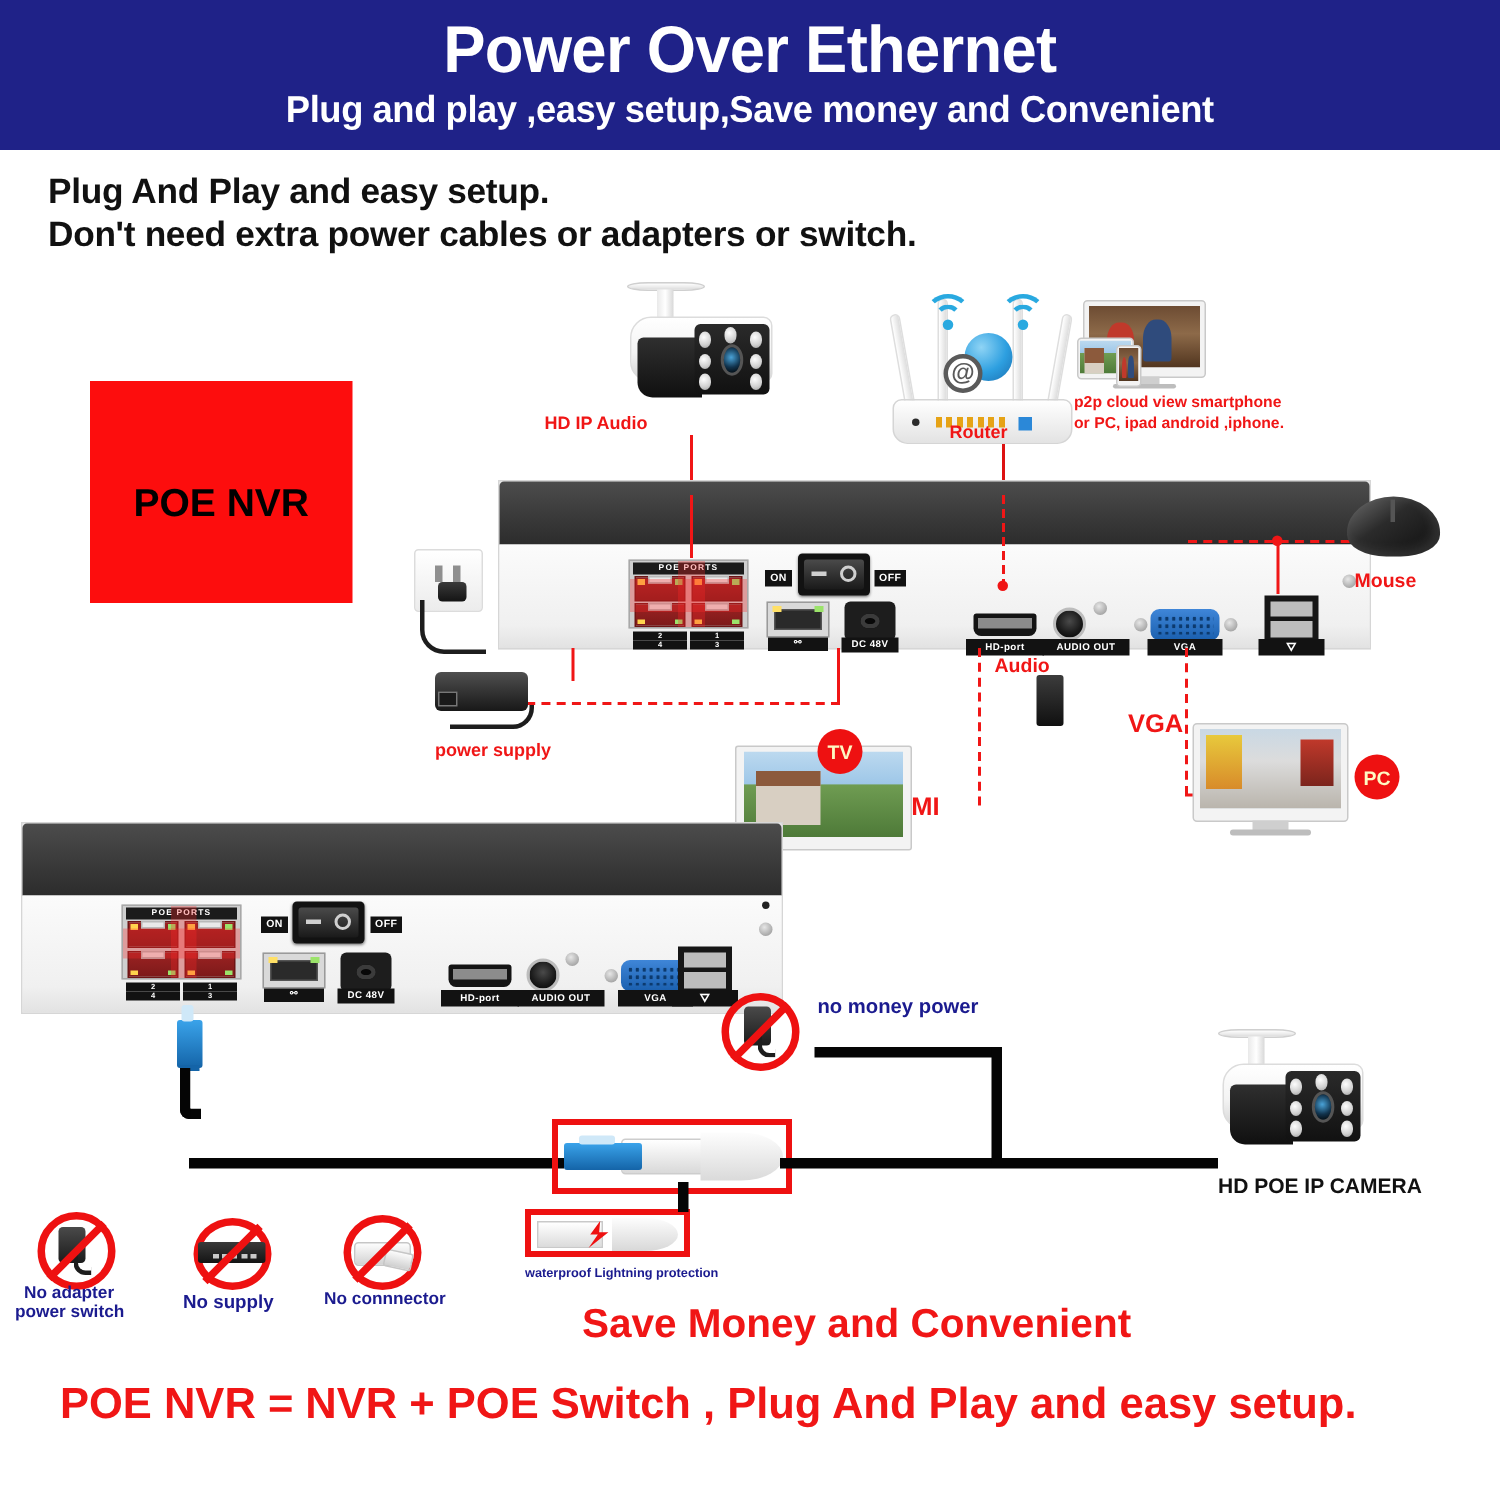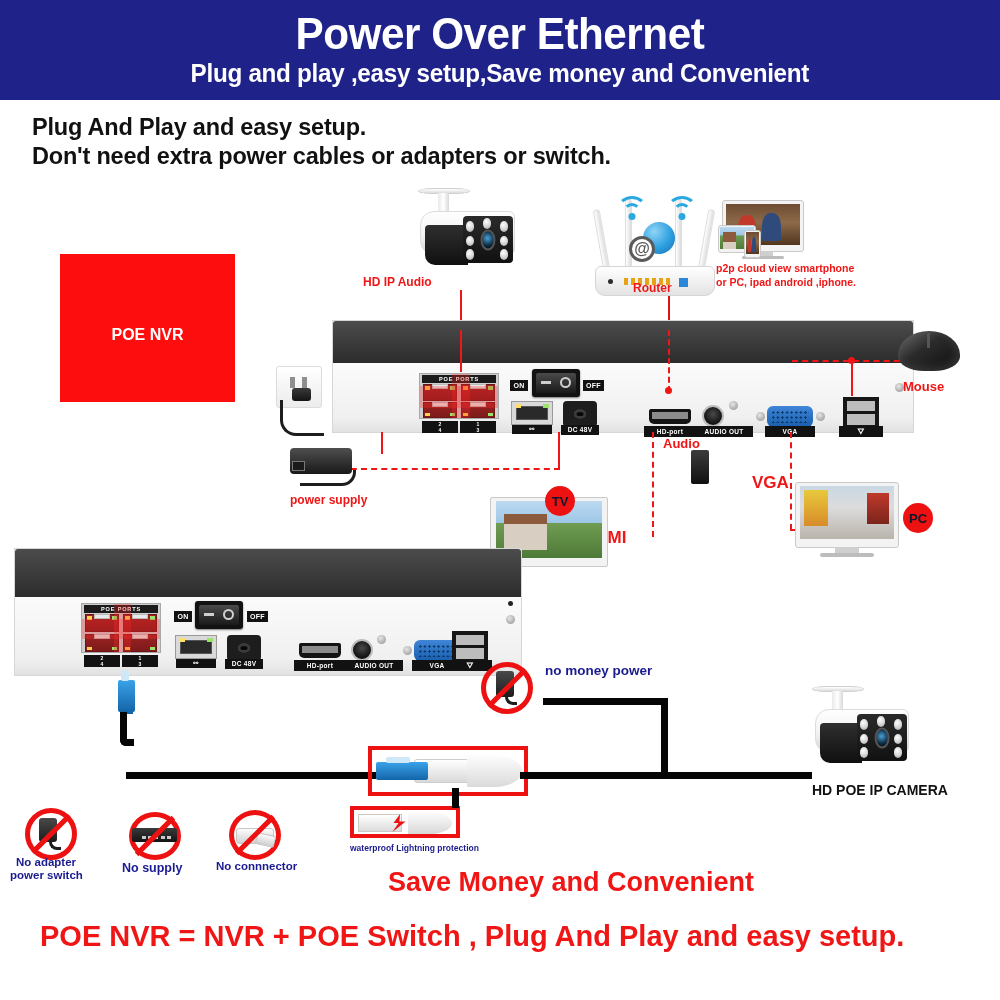--- a/index.html
+++ b/index.html
@@ -38,21 +38,21 @@
 
   
   #badge {
     left:60px; top:254px; width:175px; height:148px;
     background:#fd0d0d;
     display:flex; flex-direction:column;
     align-items:center; justify-content:center;
   }
   #badge .big { color:#fff; font-size:52px; font-weight:bold; line-height:1; letter-spacing:0px;
                 text-shadow:1px 1px 0 rgba(0,0,0,.15); }
-  #badge .small { color:#ffffff; font-size:16px; font-weight:bold; margin-top:14px; letter-spacing:0px;}
+  #badge .small { color:#000000; font-size:26px; font-weight:bold; margin-top:14px; letter-spacing:0px;}
 
   
   .nvr { background:#f2f2f2; border:1px solid #d6d6d6; }
   .nvr .lid {
     position:absolute; left:0; top:0; width:100%; height:38%;
     background:linear-gradient(180deg,#4c4c4c 0%, #3a3a3a 55%, #2c2c2c 100%);
     border-radius:3px 3px 0 0;
   }
   .nvr .face {
     position:absolute; left:0; bottom:0; width:100%; height:62%;
@@ -123,21 +123,21 @@
 
   .blk-h { position:absolute; background:#050505; height:7px; }
   .blk-v { position:absolute; background:#050505; width:7px; }
 
   
   .rcap { position:absolute; color:#f01616; font-weight:bold; white-space:nowrap; }
   .bcap { position:absolute; color:#1b1b8f; font-weight:bold; white-space:nowrap; }
   .kcap { position:absolute; color:#111; font-weight:bold; white-space:nowrap; }
 
   
-  .rtag { position:absolute; border-radius:50%; background:#ee1111; color:#0f172a;
+  .rtag { position:absolute; border-radius:50%; background:#ee1111; color:#fef9c3;
           font-weight:bold; display:flex; align-items:center; justify-content:center;text-align:center; }
 
   
   .cam { position:absolute; }
   .cam .mount-plate { position:absolute; left:10%; top:0; width:42%; height:7%;
      background:linear-gradient(180deg,#fff,#dcdcdc); border-radius:40%/70%;
      border:1px solid #cfcfcf;}
   .cam .mount-arm { position:absolute; left:26%; top:5%; width:9%; height:22%;
      background:linear-gradient(90deg,#e9e9e9,#fff,#d8d8d8); }
   .cam .body { position:absolute; left:12%; top:25%; width:76%; height:48%;

